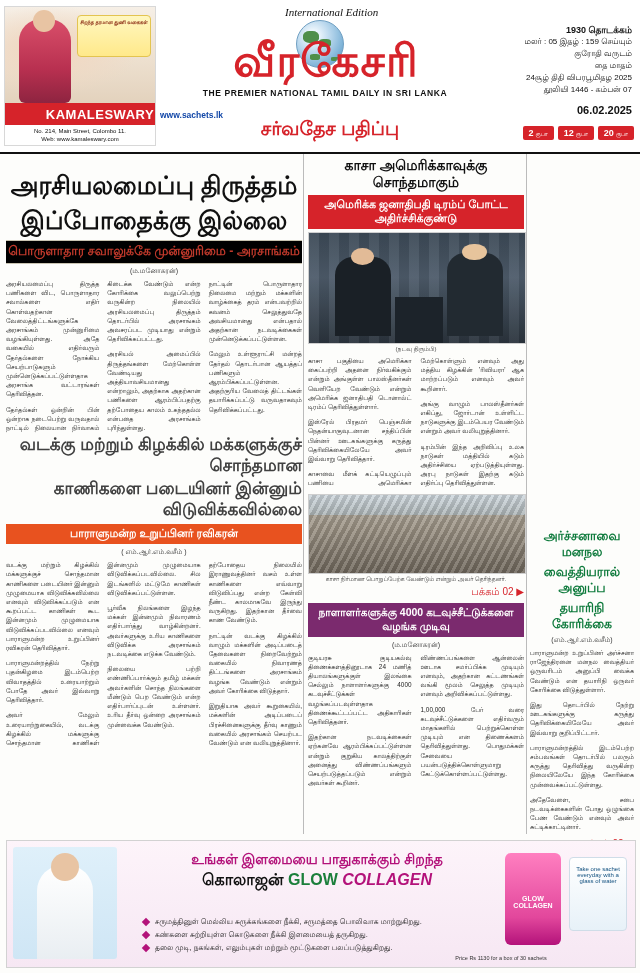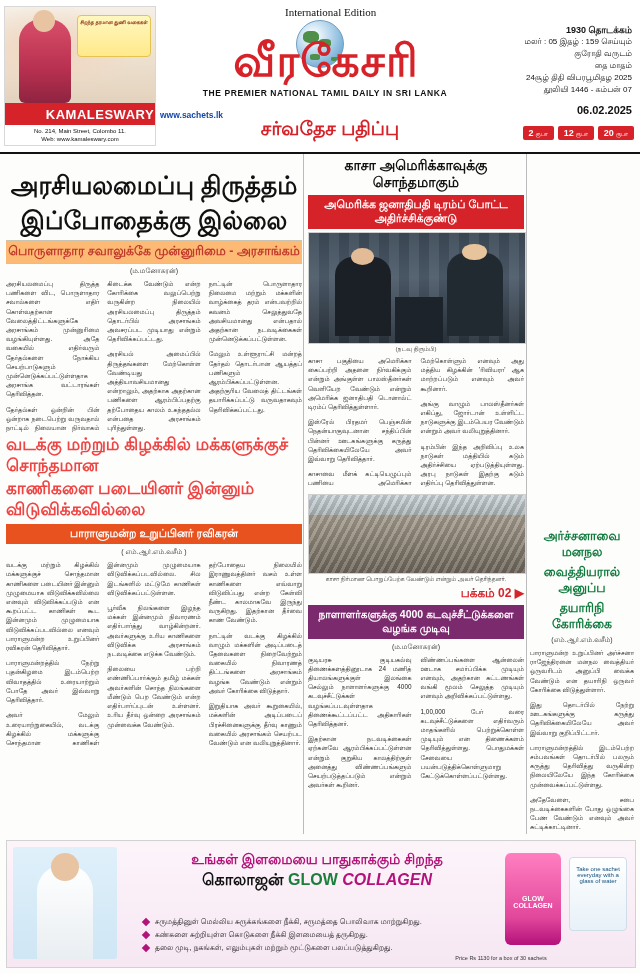--- a/index.html
+++ b/index.html
@@ -36,21 +36,21 @@
   }
   .ad-left .brandbar{
     position:absolute;left:0;top:96px;width:150px;height:22px;background:#d6232a;color:#fff;
     display:flex;align-items:center;justify-content:center;font-size:13px;font-weight:bold;letter-spacing:.5px;padding-left:20px;
   }
   .ad-left .addr{
     position:absolute;left:0;top:118px;width:150px;height:20px;font-size:6px;line-height:8px;
     color:#111;text-align:center;padding-top:2px;box-sizing:border-box;
   }
   .intl{
-    position:absolute;left:285px;top:6px;font-family:"Liberation Serif",serif;
+    position:absolute;left:285px;top:6px;font-family:"Liberation Serif",serif;font-style:italic;
     font-size:11px;color:#111;
   }
   .globe{
     position:absolute;left:296px;top:20px;width:46px;height:46px;border-radius:50%;
     background:radial-gradient(circle at 35% 32%,#eaf4fb 0 14%,#bcd9ee 38%,#7fb4d8 70%,#4d8cba 100%);
     border:1px solid #6f9fc2;overflow:hidden;
   }
   .globe:before{
     content:"";position:absolute;left:6px;top:10px;width:16px;height:12px;border-radius:40%;
     background:#4f8f4a;box-shadow:14px 6px 0 -2px #4f8f4a, 4px 20px 0 -3px #4f8f4a, 24px 22px 0 -4px #4f8f4a;
@@ -90,41 +90,41 @@
   .body{position:absolute;left:0;top:154px;width:640px;height:680px;}
   .colA{position:absolute;left:6px;top:12px;width:296px;height:100%;}
   .colB{position:absolute;left:308px;top:0;width:216px;height:100%;}
   .colC{position:absolute;left:530px;top:0;width:104px;height:100%;}
   .vrule{position:absolute;top:0;width:1px;height:680px;background:#bbb;}
 
   .headline{
     font-size:25px;line-height:31px;font-weight:bold;color:#111;text-align:center;margin:4px 0 2px;
   }
   .subbar{
-    background:#fdba74;border-top:1px solid #c9c4b2;border-bottom:1px solid #c9c4b2;
+    background:#000000;border-top:1px solid #c9c4b2;border-bottom:1px solid #c9c4b2;
     color:#c0392b;font-weight:bold;font-size:12.5px;text-align:center;padding:3px 0;margin:4px 0 3px;
   }
   .byline{font-size:7px;color:#333;text-align:center;margin-bottom:3px;}
   .txtcols2{column-count:2;column-gap:9px;}
   .txtcols3{column-count:3;column-gap:8px;}
   .txt{font-size:6.4px;line-height:9.2px;color:#1b1b1b;text-align:justify;}
   .txt p{margin:0 0 6px;}
   .redband{
     background:#d6232a;color:#fff;font-weight:bold;font-size:11px;text-align:center;
     padding:3px 4px;margin:4px 0 3px;
   }
   .orangeband{
     background:#e8521f;color:#fff;font-weight:bold;font-size:11px;text-align:center;
     padding:3px 4px;margin:4px 0 4px;
   }
   .purpleband{
     background:#7b2a6e;color:#fff;font-weight:bold;font-size:10.5px;text-align:center;
     padding:3px 4px;margin:4px 0 4px;
   }
-  .h2{font-size:17px;line-height:21px;font-weight:bold;color:#ef4444;text-align:left;margin:2px 0;}
+  .h2{font-size:17px;line-height:21px;font-weight:bold;color:#404040;text-align:right;margin:2px 0;}
   .h2r{font-size:14px;line-height:17px;font-weight:bold;color:#111;text-align:center;margin:3px 0;}
   .h3green{
     color:#0e7a3c;font-size:12.5px;line-height:16px;font-weight:bold;text-align:center;margin:4px 0;
   }
   .photo1{
     width:100%;height:110px;margin:3px 0 2px;border:1px solid #cfcfcf;position:relative;overflow:hidden;
     background:linear-gradient(180deg,#3d4a57 0%,#4e5c6b 40%,#2b343d 100%);
   }
   .photo1 .flagbg{position:absolute;inset:0;background:
      repeating-linear-gradient(90deg, rgba(255,255,255,.05) 0 10px, rgba(0,0,0,.07) 10px 20px);}
@@ -134,21 +134,21 @@
   .photo1 .p2{position:absolute;right:10%;bottom:6%;width:26%;height:76%;border-radius:18px 18px 0 0;background:#222a31;}
   .photo1 .p2:after{content:"";position:absolute;left:26%;top:-11%;width:44%;height:20%;border-radius:50%;background:#e7c49c;}
   .cap{font-size:6px;color:#444;text-align:center;margin:1px 0 3px;}
   .photo2{
     width:100%;height:78px;margin:3px 0 2px;border:1px solid #cfcfcf;position:relative;overflow:hidden;
     background:linear-gradient(180deg,#b9b2a6 0%,#9a9183 45%,#6f675c 100%);
   }
   .photo2 .rubble{position:absolute;inset:0;background:
     repeating-linear-gradient(118deg, rgba(255,255,255,.13) 0 3px, rgba(0,0,0,.12) 3px 7px);}
   .photo2 .sky{position:absolute;left:0;top:0;width:100%;height:26%;background:linear-gradient(180deg,#cfd8de,#aeb6b8);}
-  .pagejump{font-size:12px;font-weight:bold;color:#d6232a;text-align:right;margin-top:2px;}
+  .pagejump{font-size:10px;font-weight:normal;color:#d6232a;text-align:right;margin-top:2px;}
   .adfoot{
     position:absolute;left:6px;top:840px;width:628px;height:126px;border:1px solid #d2d2d2;
     background:linear-gradient(180deg,#fdf4fa 0%,#f6e7f3 100%);overflow:hidden;
   }
   .adfoot .woman{
     position:absolute;left:6px;top:6px;width:104px;height:112px;border-radius:3px;
     background:linear-gradient(180deg,#dff0fa 0%,#cfe6f5 100%);overflow:hidden;
   }
   .adfoot .woman:before{
     content:"";position:absolute;left:24px;top:18px;width:56px;height:94px;border-radius:26px 26px 0 0;

